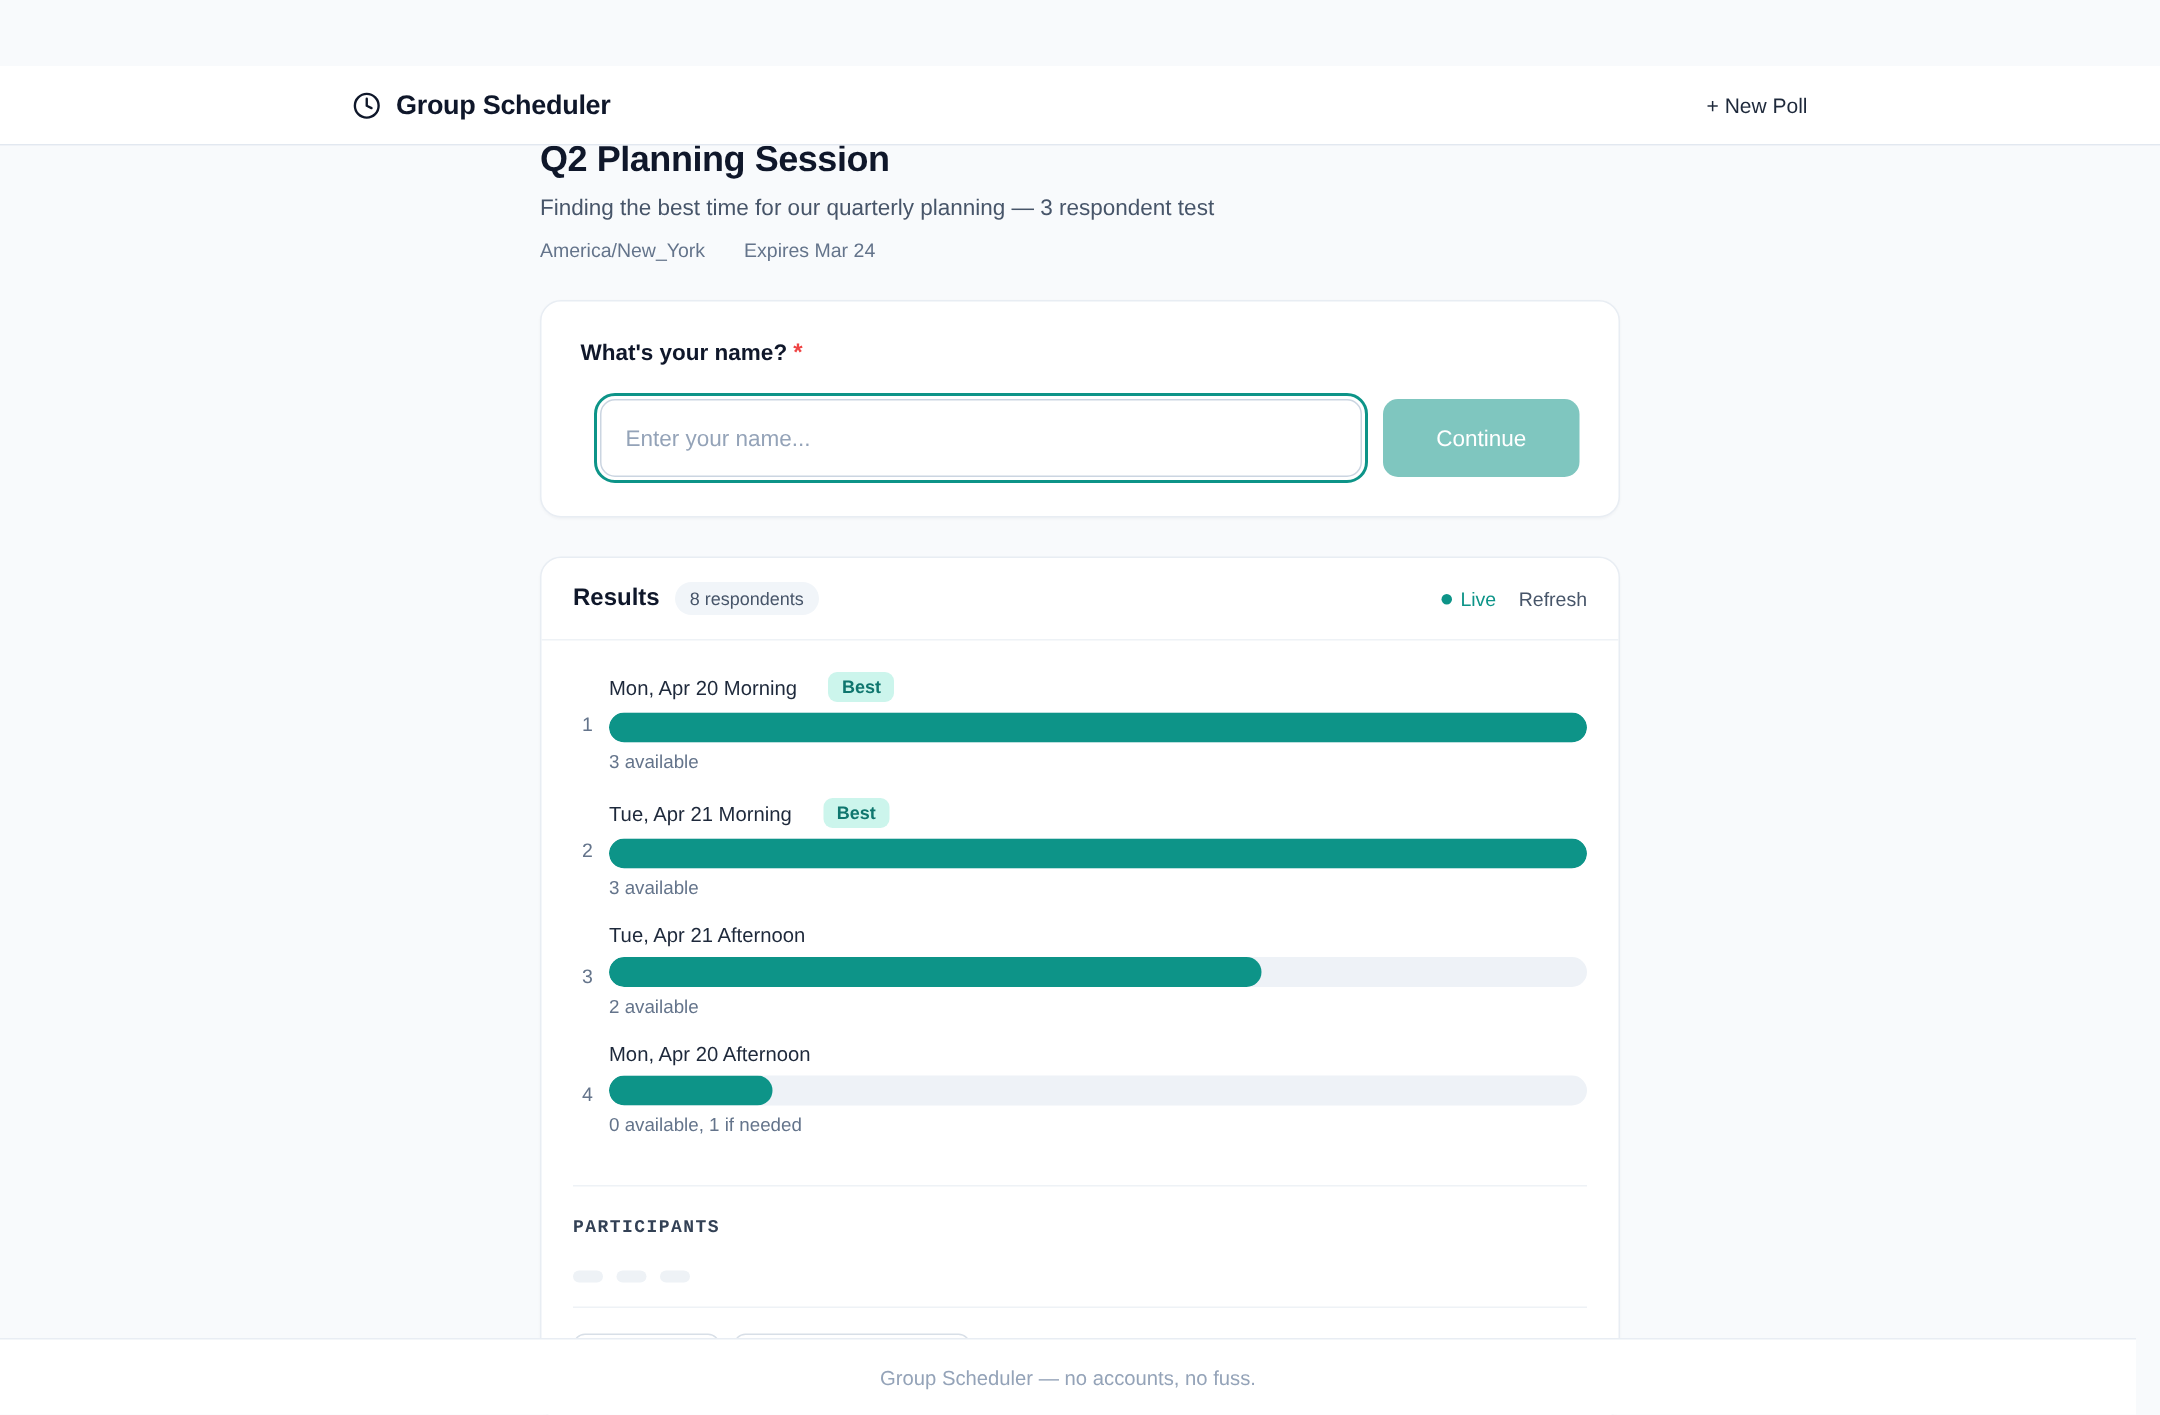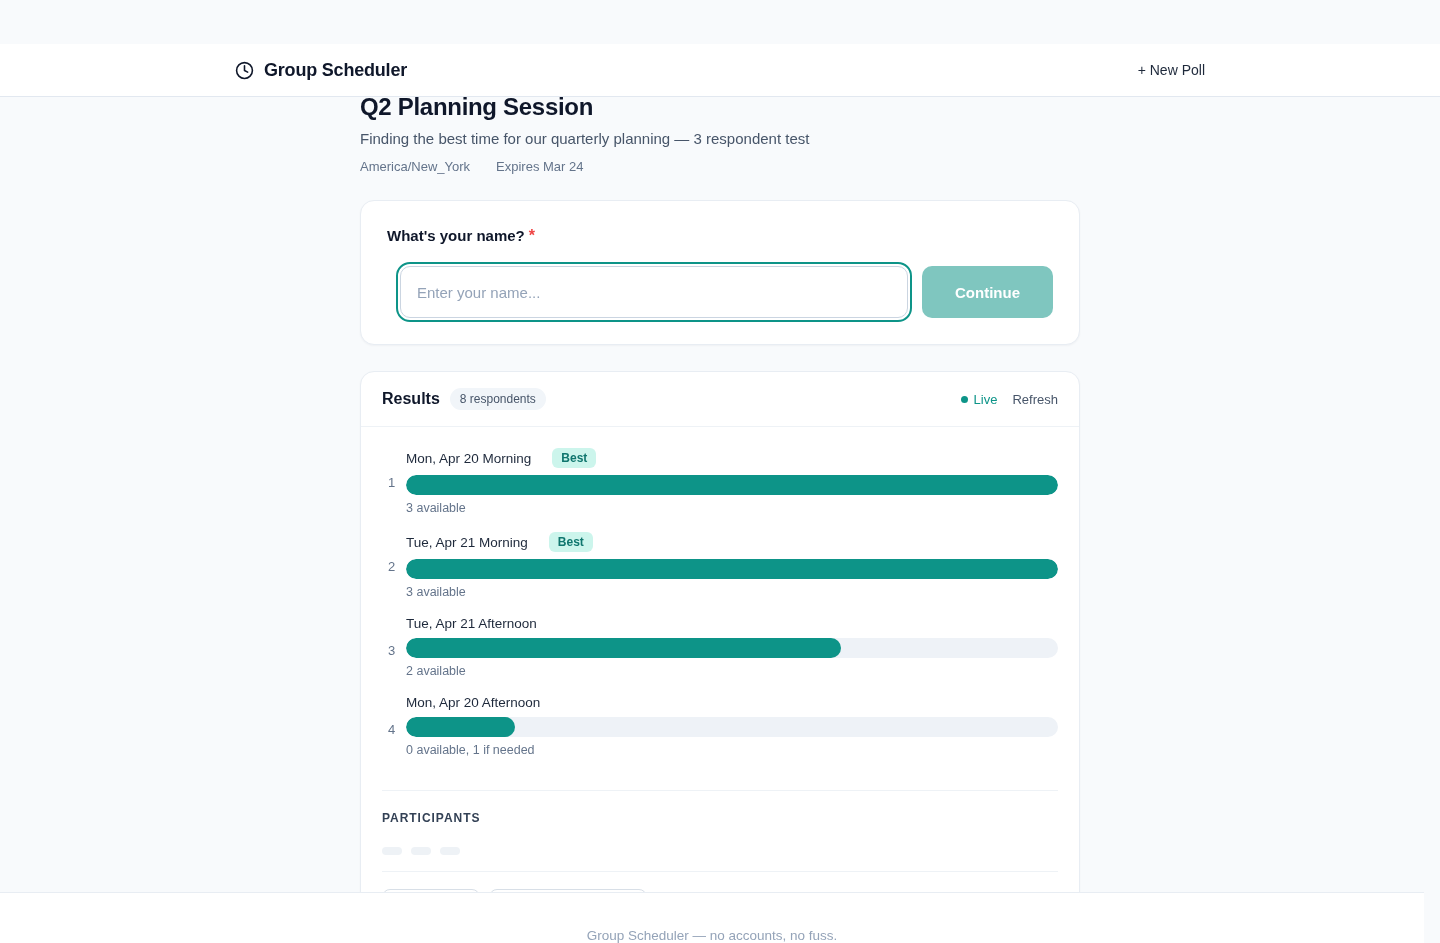--- a/index.html
+++ b/index.html
@@ -76,21 +76,21 @@
   }
   .name-input::placeholder { color: #94a3b8; }
   .continue-btn {
     width: 131px;
     height: 52px;
     border: none;
     border-radius: 10px;
     background: #7fc6bf;
     color: #ffffff;
     font-size: 15px;
-    font-weight: 700;
+    font-weight: 400;
     font-family: inherit;
     cursor: pointer;
   }
 
   
   .results-card { margin-top: 26px; }
   .results-header {
     display: flex;
     align-items: center;
     height: 55px;
@@ -138,21 +138,21 @@
     height: 20px;
     border-radius: 10px;
     background: #eef2f7;
     overflow: hidden;
   }
   .bar-fill { height: 100%; border-radius: 10px; background: #0d9488; }
   .option-sub { margin-top: 6px; font-size: 12.5px; color: #64748b; }
 
   .divider { border: none; border-top: 1px solid #eef2f6; margin: 10px 21px 0; }
 
-  .participants-section { padding: 20px 21px 6px; }
+  .participants-section { padding: 20px 21px 6px; font-family: Liberation Mono, monospace; }
   .participants-heading {
     font-size: 12px;
     font-weight: 700;
     letter-spacing: 0.08em;
     color: #334155;
   }
   .participants-skeleton { margin-top: 22px; display: flex; gap: 9px; }
   .skeleton-chip { width: 20px; height: 8px; border-radius: 4px; background: #eef2f6; }
 
   .export-row { padding: 17px 21px 26px; display: flex; gap: 9px; }
@@ -168,21 +168,21 @@
   }
 
   
   .app-footer {
     position: absolute;
     left: 0; right: 16px; bottom: 0;
     background: #ffffff;
     border-top: 1px solid #e8edf3;
     height: 51px;
     display: flex;
-    align-items: flex-end;
+    align-items: center;
     justify-content: center;
   }
   .footer-tagline { font-size: 13.5px; color: #94a3b8; }
 </style>
 </head>
 <body>
 
 <div class="top-strip"></div>
 
 <header class="app-header">

